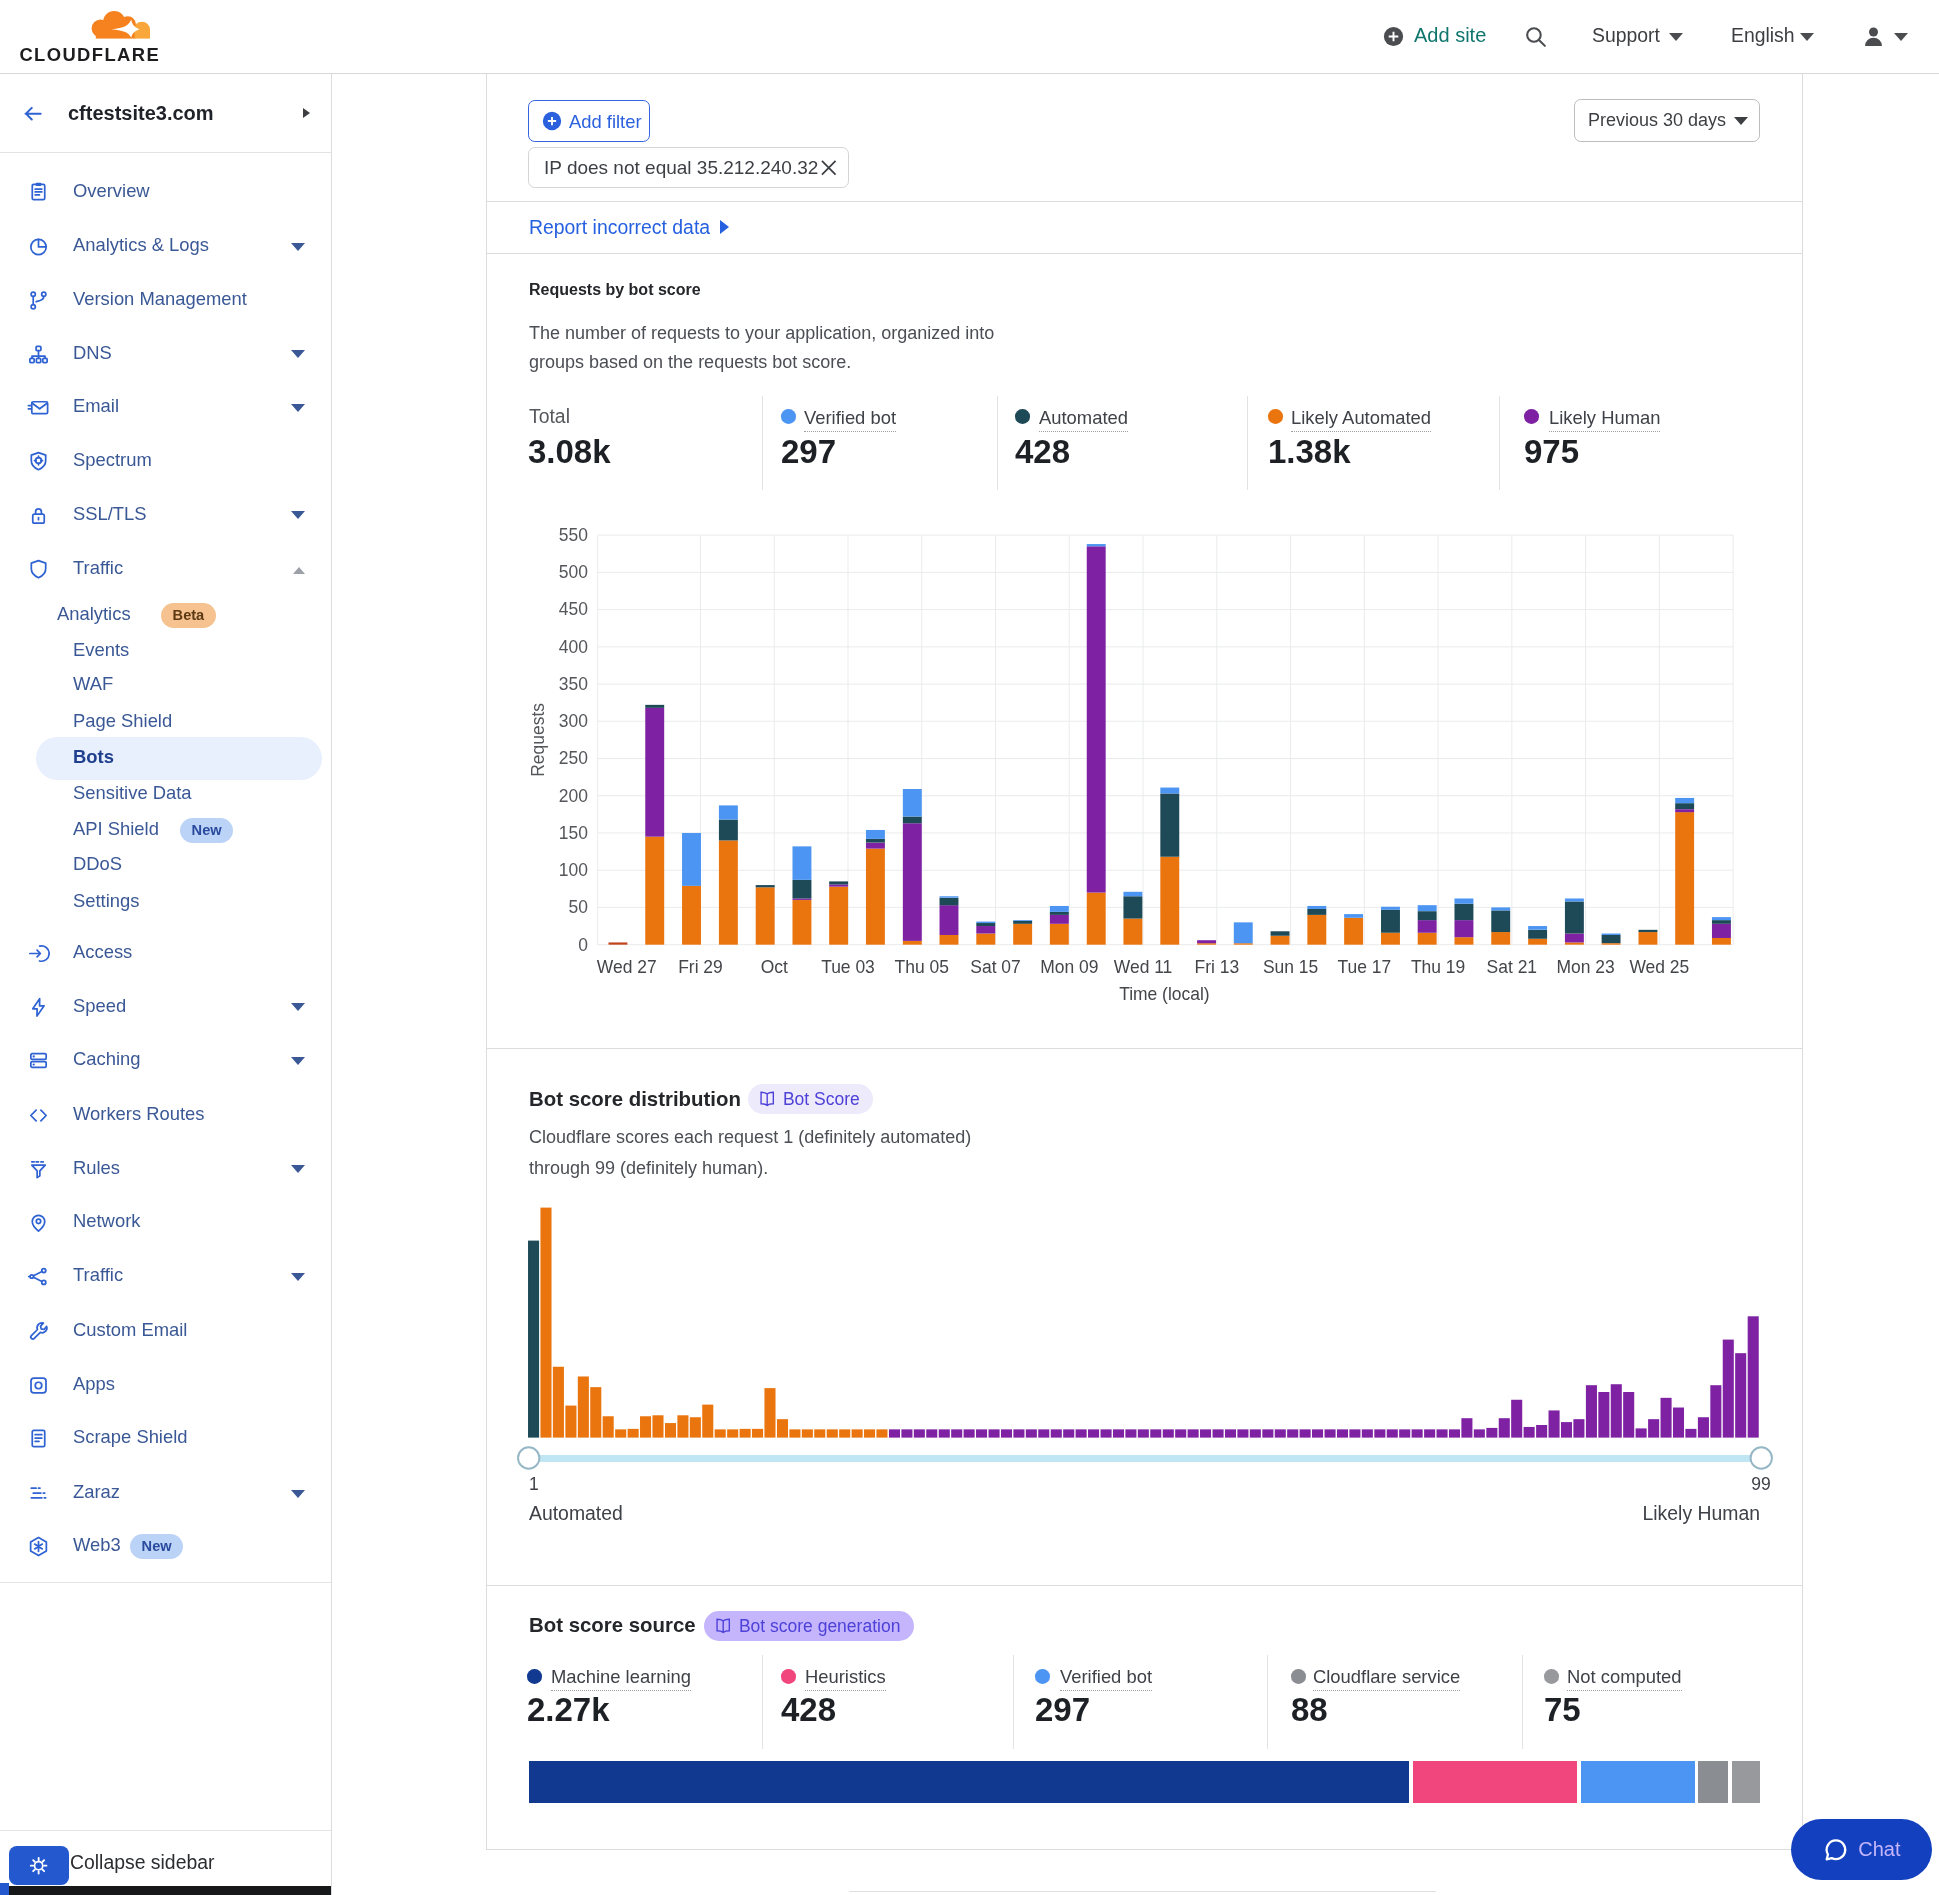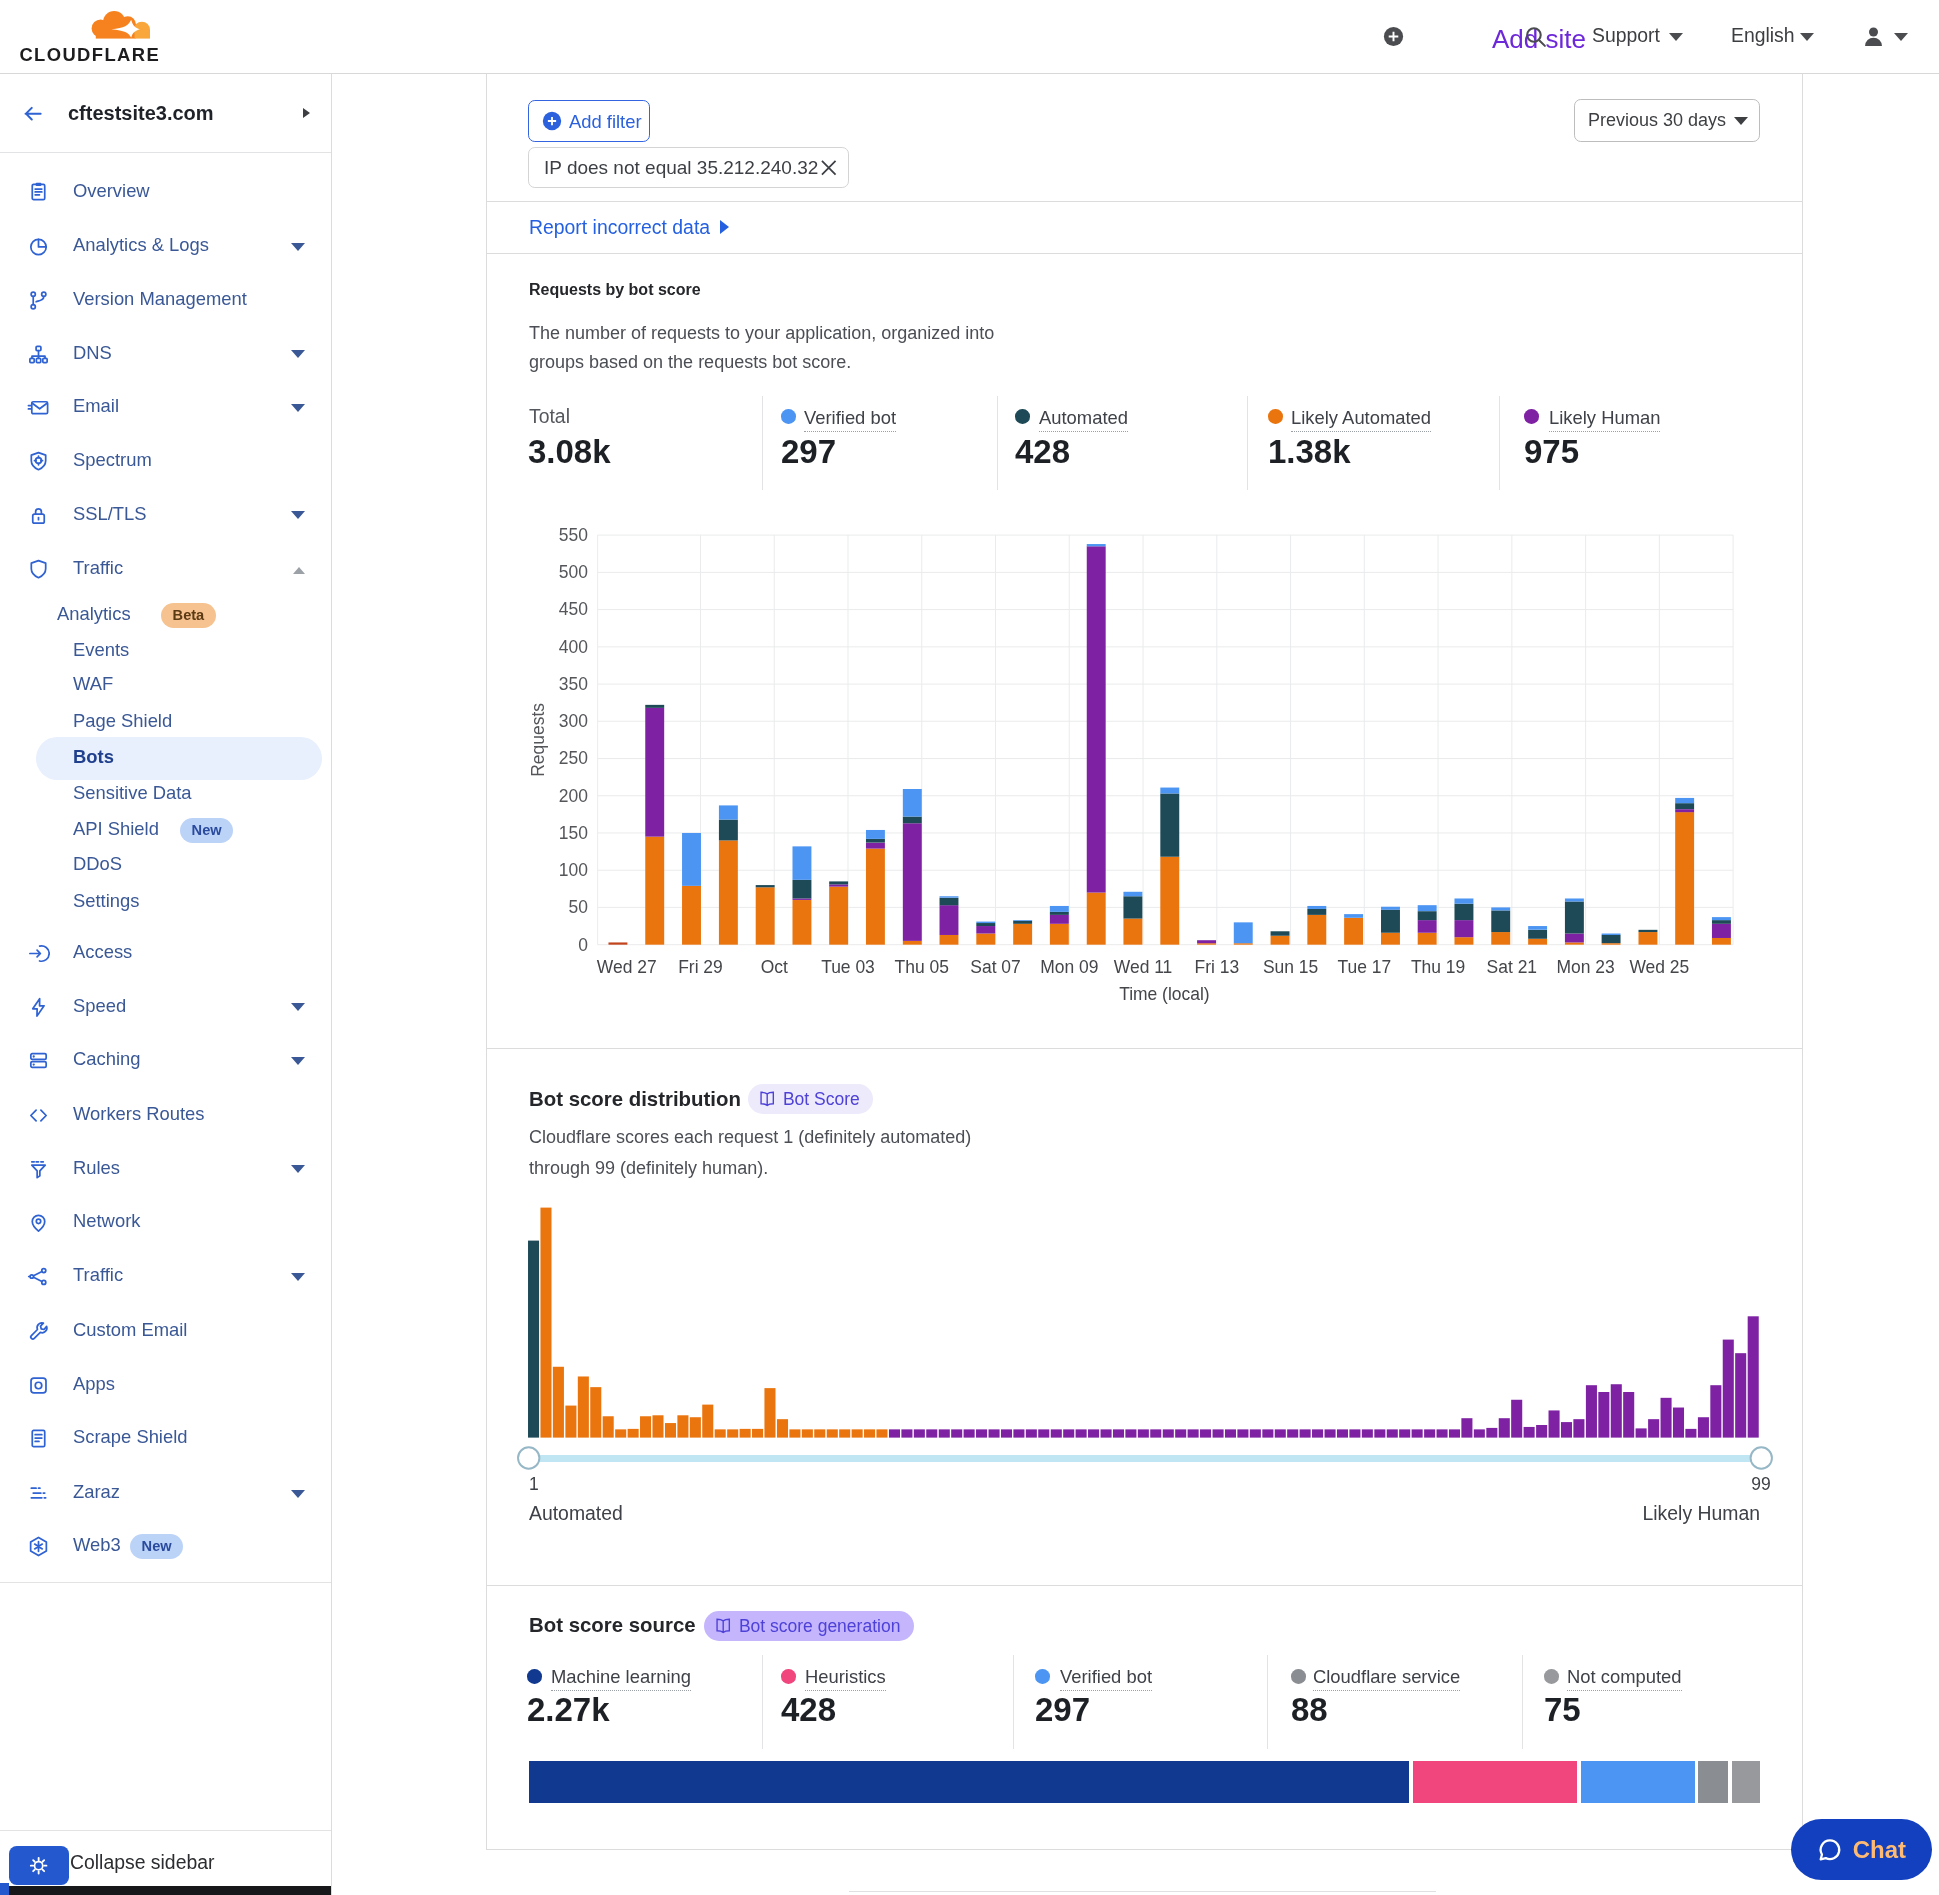--- a/index.html
+++ b/index.html
@@ -18,21 +18,21 @@
 <circle cx="55.5" cy="21.5" r="8.4"></circle>
       <rect x="48" y="21.5" width="15.9" height="9"></rect>
 </g>
 <path d="M24 21 C38 19.6 41.5 17.5 44.5 11.2 C46 17.5 48.7 19.6 53.5 21 C48.7 22.4 46 24.3 44.5 29.6 C41.5 24.3 38 22.4 24 21 Z" fill="#fff"></path>
 </svg>
 <div style="position:absolute;left:19.4px;top:44px;font-size:18.4px;font-weight:700;letter-spacing:1.4px;color:#1d1d1f">CLOUDFLARE</div>
 <svg style="position:absolute;left:1382px;top:25px" width="23" height="23" viewBox="0 0 24 24">
     <circle cx="12" cy="12" r="10" fill="#4a4c4f"></circle>
     <path d="M12 7v10M7 12h10" stroke="#fff" stroke-width="2"></path>
   </svg>
-<div style="position:absolute;left:1492px;top:24px;font-size:26px;color:#6d28d9">Add site</div>
+<div style="position:absolute;left:1414px;top:24px;font-size:20px;color:#0f766e">Add site</div>
 <svg style="position:absolute;left:1523px;top:24px" width="25" height="25" viewBox="0 0 24 24">
     <circle cx="10.5" cy="10.5" r="6.5" fill="none" stroke="#4a4c4f" stroke-width="2"></circle>
     <path d="M15.3 15.3L21 21" stroke="#4a4c4f" stroke-width="2" stroke-linecap="round"></path>
   </svg>
 <div style="position:absolute;left:1592px;top:24px;font-size:19.4px;color:#3c3e41">Support</div>
 <div style="position:absolute;left:1669px;top:33px;width:0;height:0;border-left:7.8px solid transparent;border-right:7.8px solid transparent;border-top:8.7px solid #4a4c4f"></div>
 <div style="position:absolute;left:1731px;top:24px;font-size:19.4px;color:#3c3e41">English</div>
 <div style="position:absolute;left:1800px;top:33px;width:0;height:0;border-left:7.8px solid transparent;border-right:7.8px solid transparent;border-top:8.7px solid #4a4c4f"></div>
 <svg style="position:absolute;left:1860px;top:23px" width="27" height="27" viewBox="0 0 24 24">
     <circle cx="12" cy="8" r="4" fill="#4a4c4f"></circle>
@@ -525,14 +525,14 @@
 <div style="position:absolute;left:1544px;top:1691px;font-size:33px;font-weight:700;color:#1d2025">75</div>
 <div style="position:absolute;left:529px;top:1761px;width:880px;height:42px;background:#10398F"></div>
 <div style="position:absolute;left:1413px;top:1761px;width:164px;height:42px;background:#F0457D"></div>
 <div style="position:absolute;left:1581px;top:1761px;width:114px;height:42px;background:#4C95F2"></div>
 <div style="position:absolute;left:1698px;top:1761px;width:30px;height:42px;background:#8A8D92"></div>
 <div style="position:absolute;left:1732px;top:1761px;width:28px;height:42px;background:#97999D"></div>
 <div style="position:absolute;left:1791px;top:1819px;width:141px;height:61px;border-radius:31px;background:#1240BE;display:flex;align-items:center;justify-content:center;gap:9.7px">
     <svg width="26" height="26" viewBox="0 0 24 24">
       <path d="M12 3.2a8.6 8.6 0 00-7.4 13 L3.4 20.6l4.7-1.1A8.6 8.6 0 1012 3.2z" fill="none" stroke="#fff" stroke-width="2.1" stroke-linejoin="round"></path>
     </svg>
-    <span style="font-size:24px;font-weight:700;color:#fdba74">Chat</span>
+    <span style="font-size:20px;font-weight:400;color:#c4b5fd">Chat</span>
   </div>
 
 </body></html>

